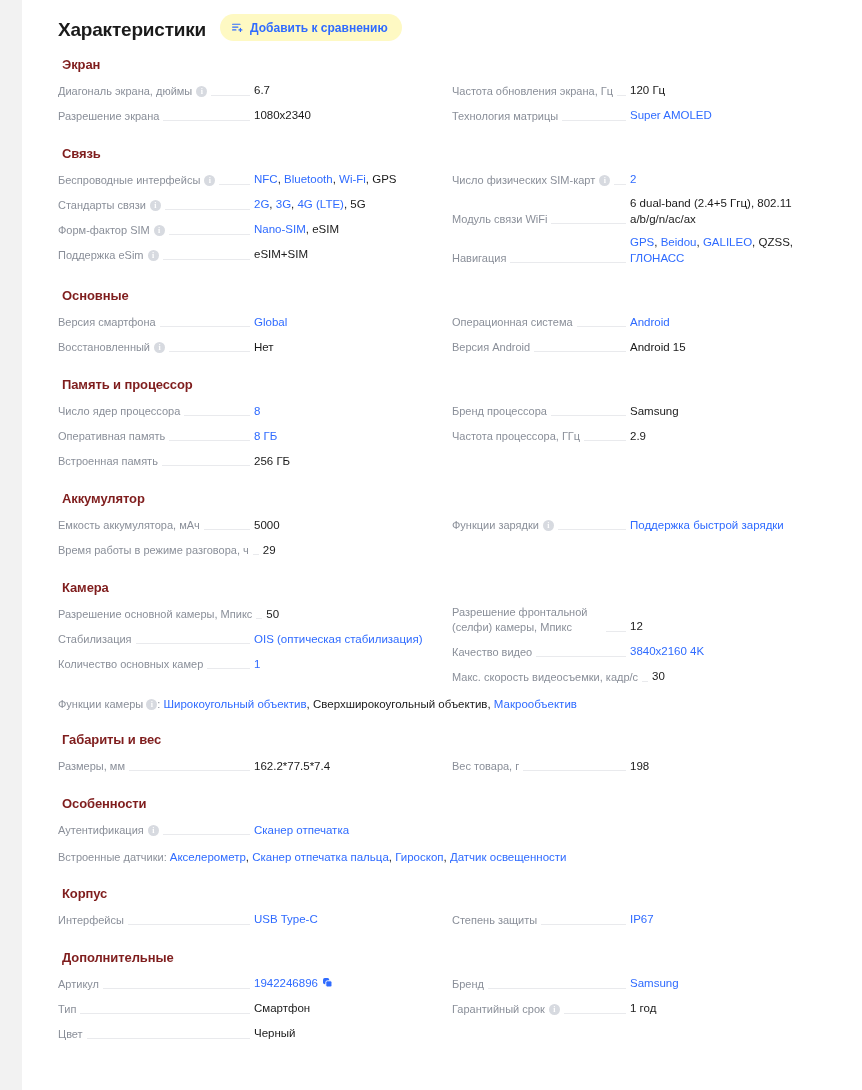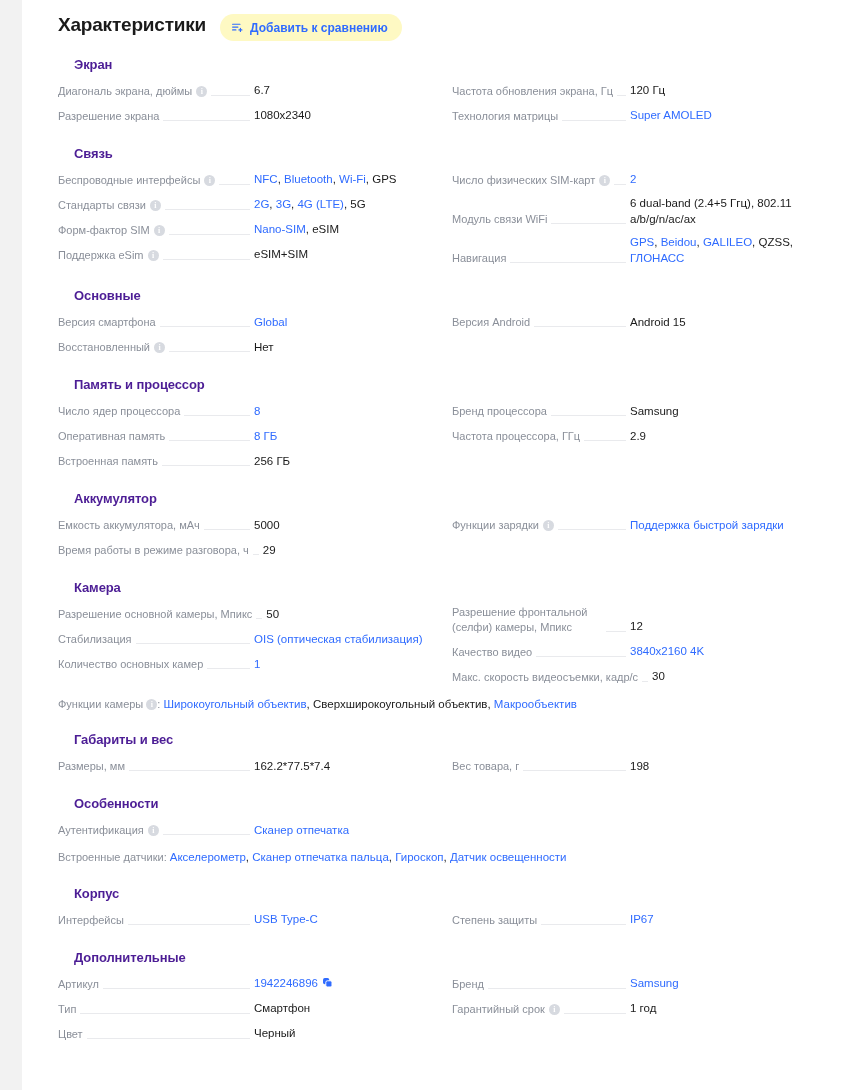--- a/index.html
+++ b/index.html
@@ -21,21 +21,21 @@
     width: 840px;
     min-height: 1090px;
     background: #ffffff;
     padding: 0;
   }
   .inner { padding: 0 14px 0 36px; }
 
   
   .header-row {
     display: flex;
-    align-items: flex-start;
+    align-items: flex-end;
     gap: 14px;
     padding-top: 14px;
     padding-bottom: 6px;
   }
   .page-title {
     font-size: 19px;
     font-weight: 700;
     color: #1a1a1a;
     letter-spacing: -0.2px;
     margin: 0;
@@ -57,22 +57,22 @@
     white-space: nowrap;
   }
   .compare-btn .ic { display: inline-flex; align-items: center; }
 
   
   .section { padding-top: 18px; }
   .section:first-of-type { padding-top: 10px; }
   .section-title {
     font-size: 13px;
     font-weight: 700;
-    color: #4c1d95;
-    margin: 0 0 6px 16px;
+    color: #7f1d1d;
+    margin: 0 0 6px 4px;
     letter-spacing: -0.1px;
   }
   .grid {
     display: grid;
     grid-template-columns: 386px 1fr;
     column-gap: 16px;
     gap: 8px;
   }
   .col { display: flex; flex-direction: column; }
 
@@ -291,20 +291,27 @@
                   <span>Восстановленный</span>
                   <span class="info-ic">i</span>
                 </span>
                 <span class="spec-leader"></span>
                 <span class="spec-value"><span>Нет</span></span>
               </div>
             </div>
             <div class="col right">
               <div class="spec-row">
                 <span class="spec-label">
+                  <span>Операционная система</span>
+                </span>
+                <span class="spec-leader"></span>
+                <span class="spec-value"><a href="#">Android</a></span>
+              </div>
+              <div class="spec-row">
+                <span class="spec-label">
                   <span>Версия Android</span>
                 </span>
                 <span class="spec-leader"></span>
                 <span class="spec-value"><span>Android 15</span></span>
               </div>
             </div>
           </div>
         </div>
         <div class="section">
           <h2 class="section-title">Память и процессор</h2>

